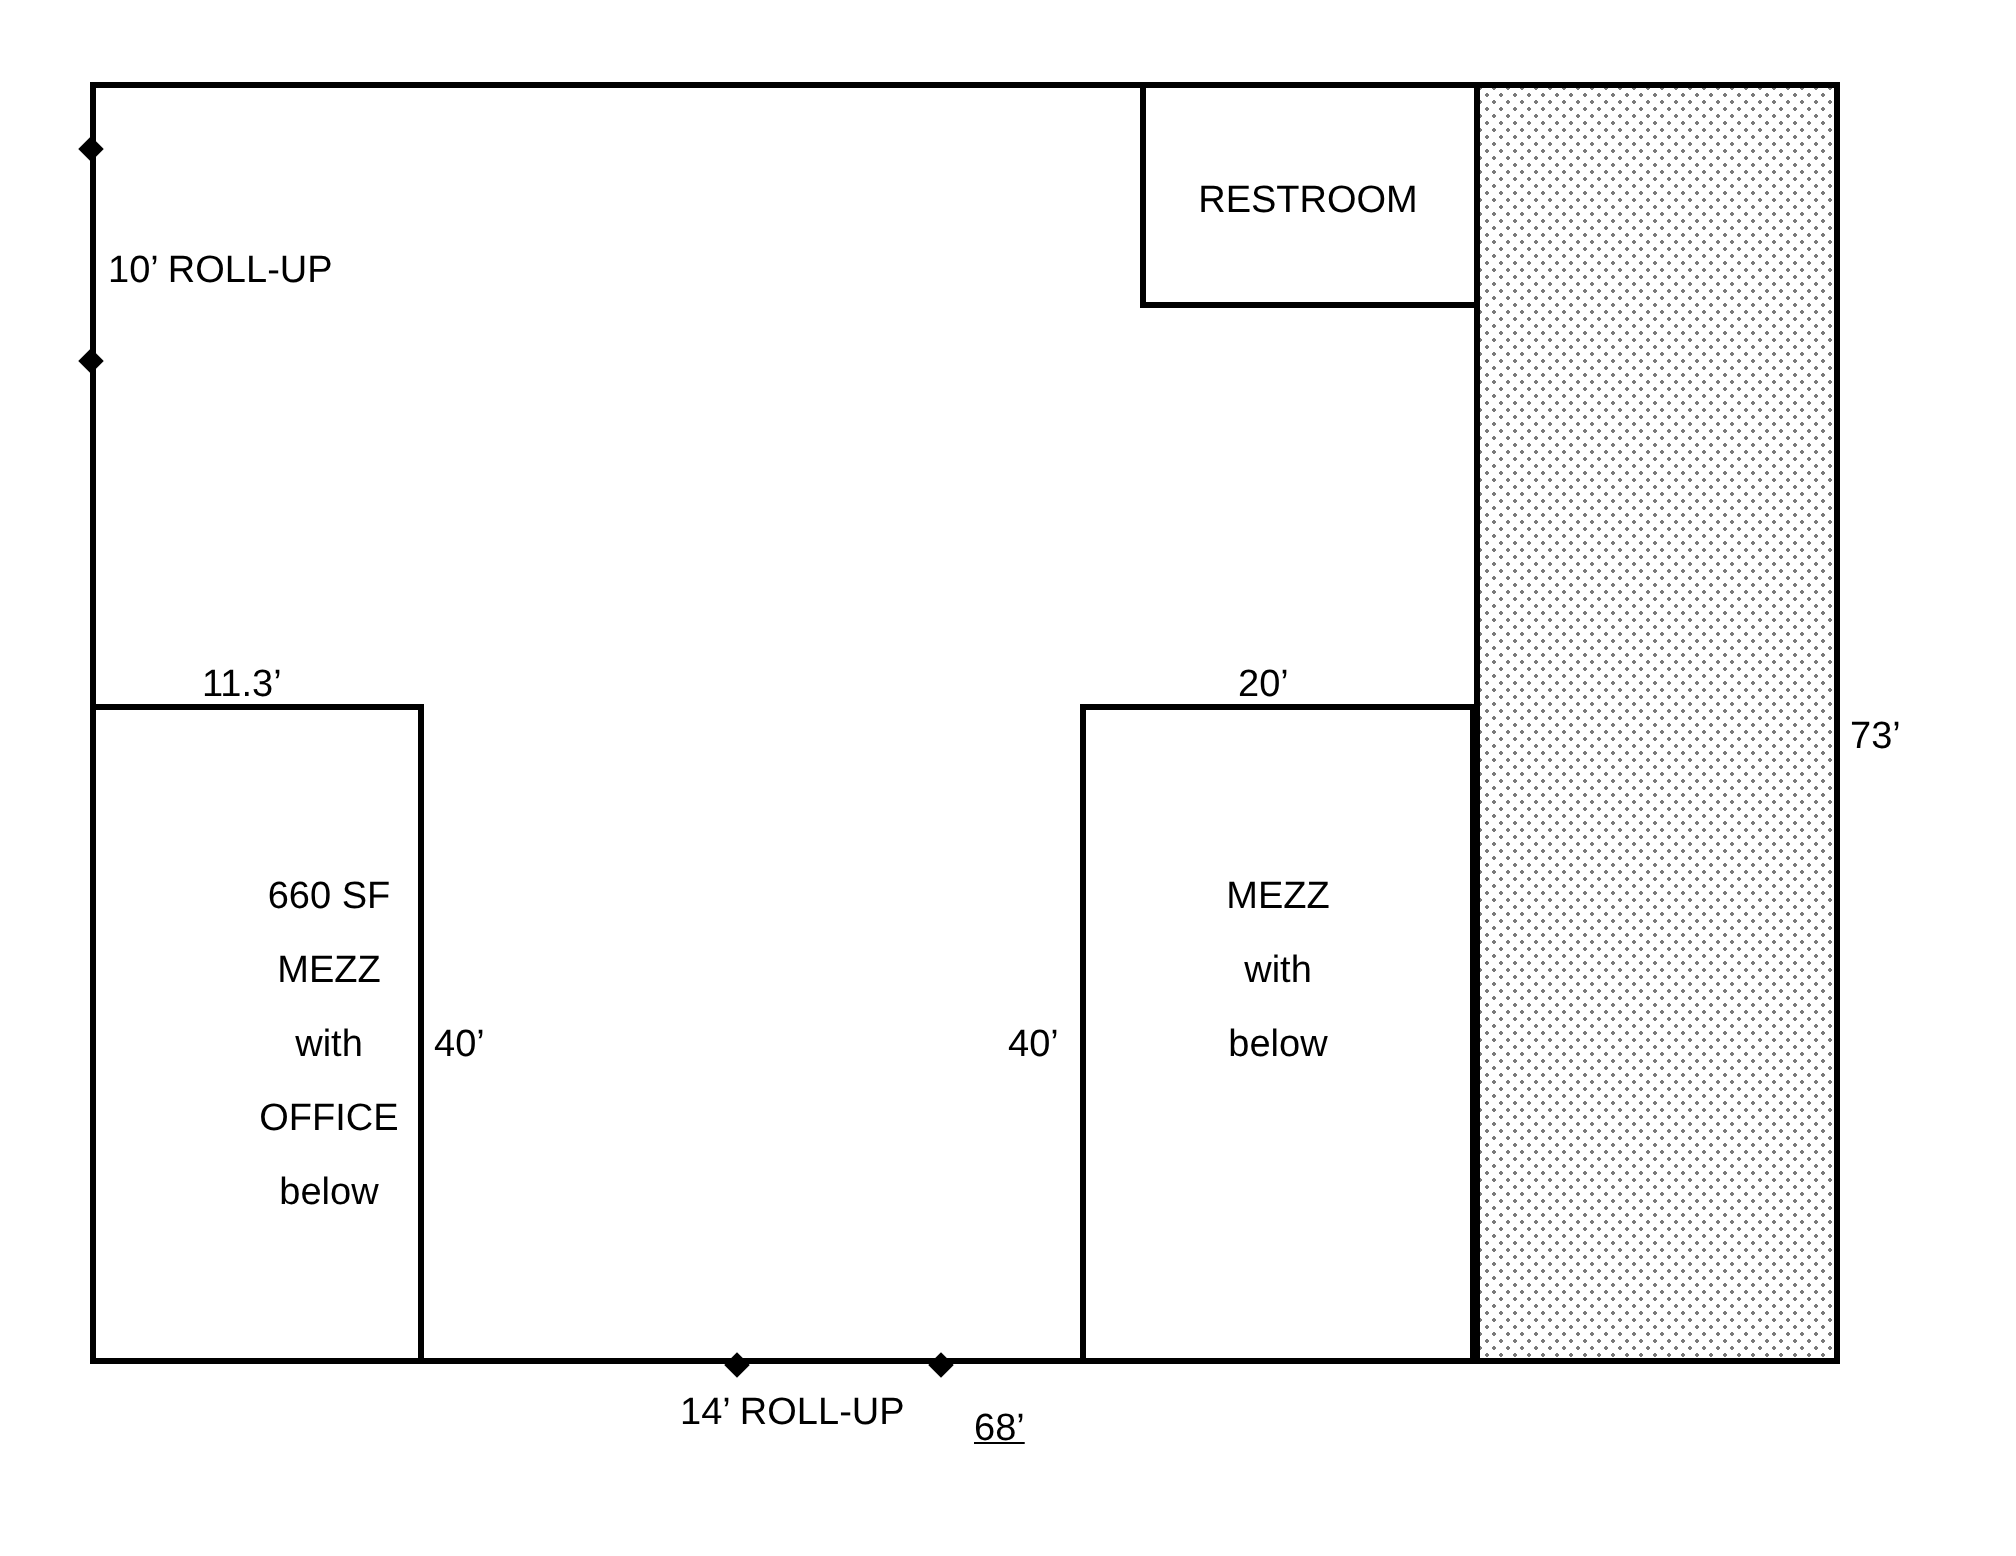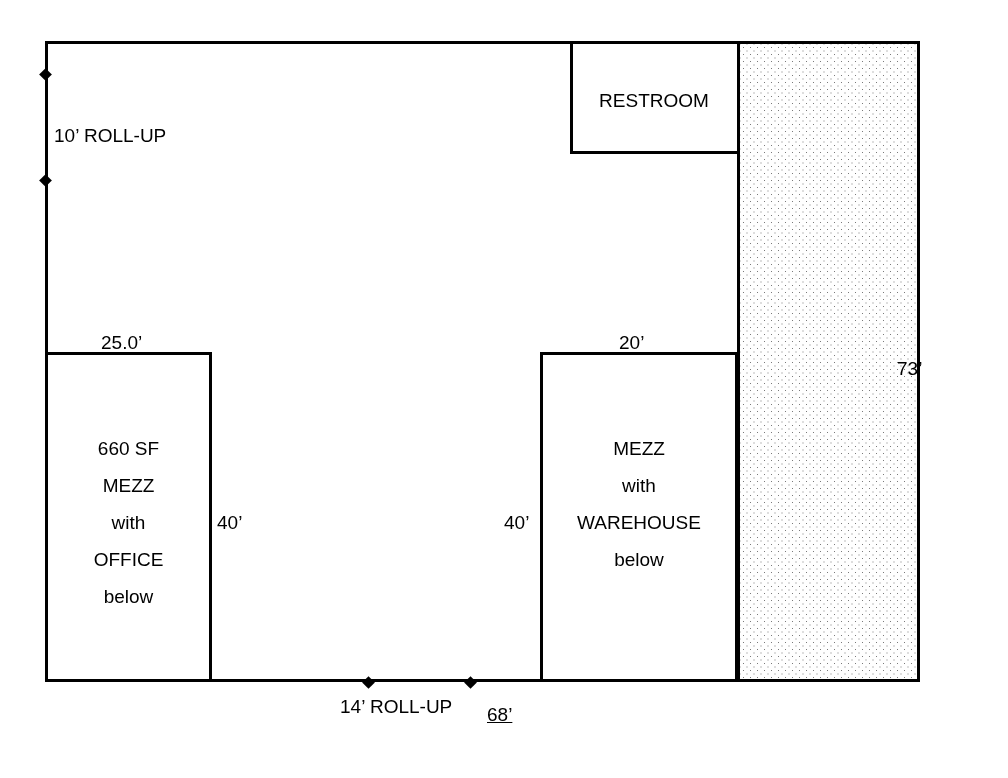--- a/index.html
+++ b/index.html
@@ -106,31 +106,32 @@
   }
   #label-yard {
     left: 737px;
     top: 184px;
     width: 180px;
   }
   #label-mezz-left {
     left: 45px;
     top: 430px;
     width: 167px;
+    padding-left: 36px;
   }
   #label-mezz-right {
     left: 540px;
     top: 430px;
     width: 198px;
   }
 
   
   #dim-165 { left: 101px; top: 324px; }
   #dim-20 { left: 619px; top: 324px; }
-  #dim-73 { left: 897px; top: 350px; text-align: right; }
+  #dim-73 { left: 925px; top: 350px; text-align: right; }
   #dim-40-left { left: 217px; top: 504px; }
   #dim-40-right { left: 504px; top: 504px; }
   #dim-68 { left: 487px; top: 696px; text-decoration: underline; }
 
   #label-rollup-10 { left: 54px; top: 117px; }
   #label-rollup-14 { left: 340px; top: 646px; margin-top: 42px; }
 
   
   .diamond {
     position: absolute;
@@ -168,25 +169,24 @@
     <div>660 SF</div>
     <div>MEZZ</div>
     <div>with</div>
     <div>OFFICE</div>
     <div>below</div>
   </div>
 
   <div class="block" id="label-mezz-right">
     <div>MEZZ</div>
     <div>with</div>
-    <div>WAREHOUSE</div>
     <div>below</div>
   </div>
 
-  <div class="txt" id="dim-165">25.0’</div>
+  <div class="txt" id="dim-165">11.3’</div>
   <div class="txt" id="dim-20">20’</div>
   <div class="txt" id="dim-73">73’</div>
   <div class="txt" id="dim-40-left">40’</div>
   <div class="txt" id="dim-40-right">40’</div>
   <div class="txt" id="dim-68">68’</div>
 
   <div class="txt" id="label-rollup-10">10’ ROLL-UP</div>
   <div class="txt" id="label-rollup-14">14’ ROLL-UP</div>
 
   <div class="diamond" id="door-10-top"></div>

